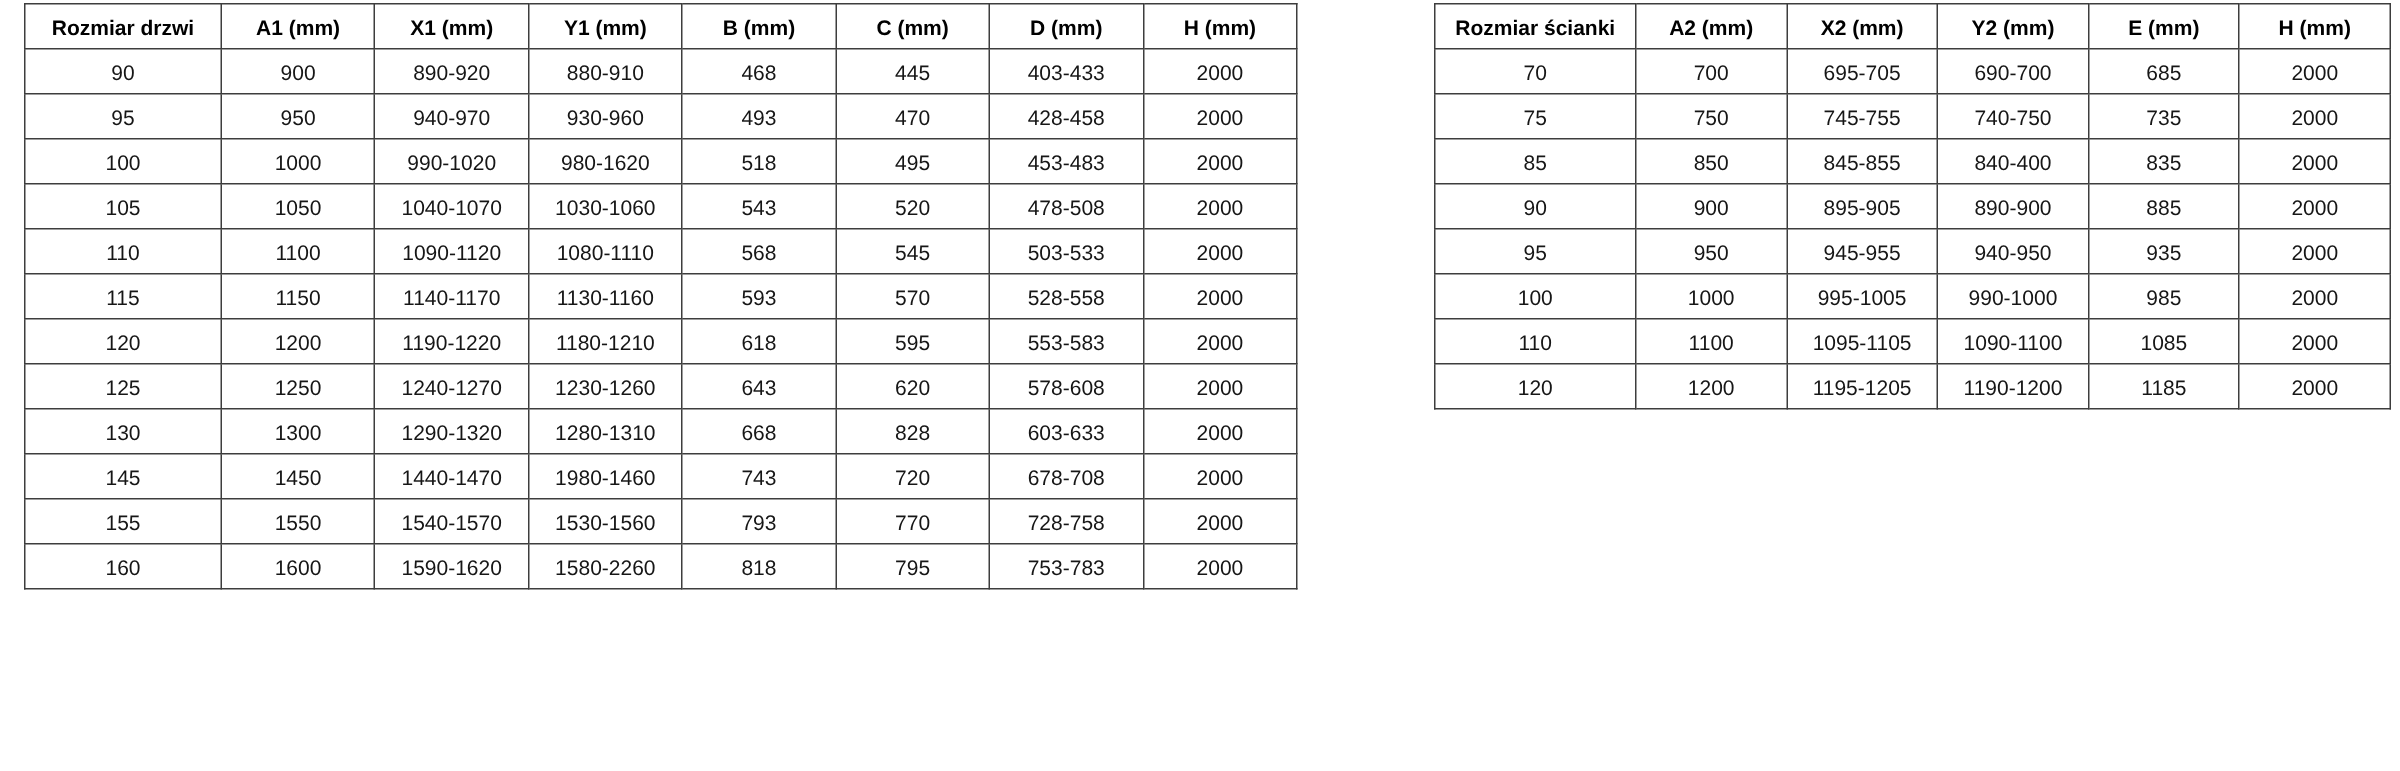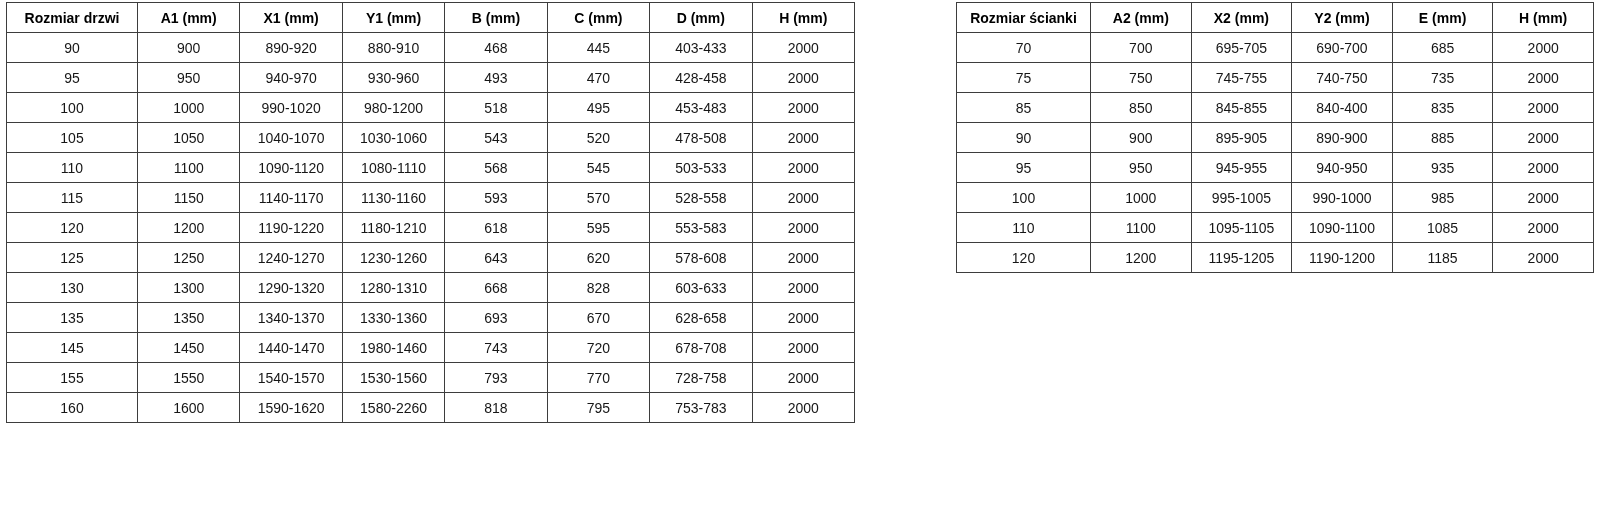--- a/index.html
+++ b/index.html
@@ -15,21 +15,21 @@
     font-family: "Liberation Sans", sans-serif;
   }
   table.spec-table {
     border-collapse: collapse;
     table-layout: fixed;
     position: absolute;
     top: 2px;
     background: #ffffff;
   }
   #doors-table {
-    left: 6px;
+    left: 16px;
     width: 849px;
   }
   #walls-table {
     left: 956px;
     width: 638px;
   }
   #doors-table col.first-col { width: 131px; }
   #walls-table col.first-col { width: 134px; }
   table.spec-table th,
   table.spec-table td {
@@ -96,21 +96,21 @@
         <td>930-960</td>
         <td>493</td>
         <td>470</td>
         <td>428-458</td>
         <td>2000</td>
       </tr>
       <tr>
         <td>100</td>
         <td>1000</td>
         <td>990-1020</td>
-        <td>980-1200</td>
+        <td>980-1620</td>
         <td>518</td>
         <td>495</td>
         <td>453-483</td>
         <td>2000</td>
       </tr>
       <tr>
         <td>105</td>
         <td>1050</td>
         <td>1040-1070</td>
         <td>1030-1060</td>
@@ -163,30 +163,20 @@
         <td>130</td>
         <td>1300</td>
         <td>1290-1320</td>
         <td>1280-1310</td>
         <td>668</td>
         <td>828</td>
         <td>603-633</td>
         <td>2000</td>
       </tr>
       <tr>
-        <td>135</td>
-        <td>1350</td>
-        <td>1340-1370</td>
-        <td>1330-1360</td>
-        <td>693</td>
-        <td>670</td>
-        <td>628-658</td>
-        <td>2000</td>
-      </tr>
-      <tr>
         <td>145</td>
         <td>1450</td>
         <td>1440-1470</td>
         <td>1980-1460</td>
         <td>743</td>
         <td>720</td>
         <td>678-708</td>
         <td>2000</td>
       </tr>
       <tr>

